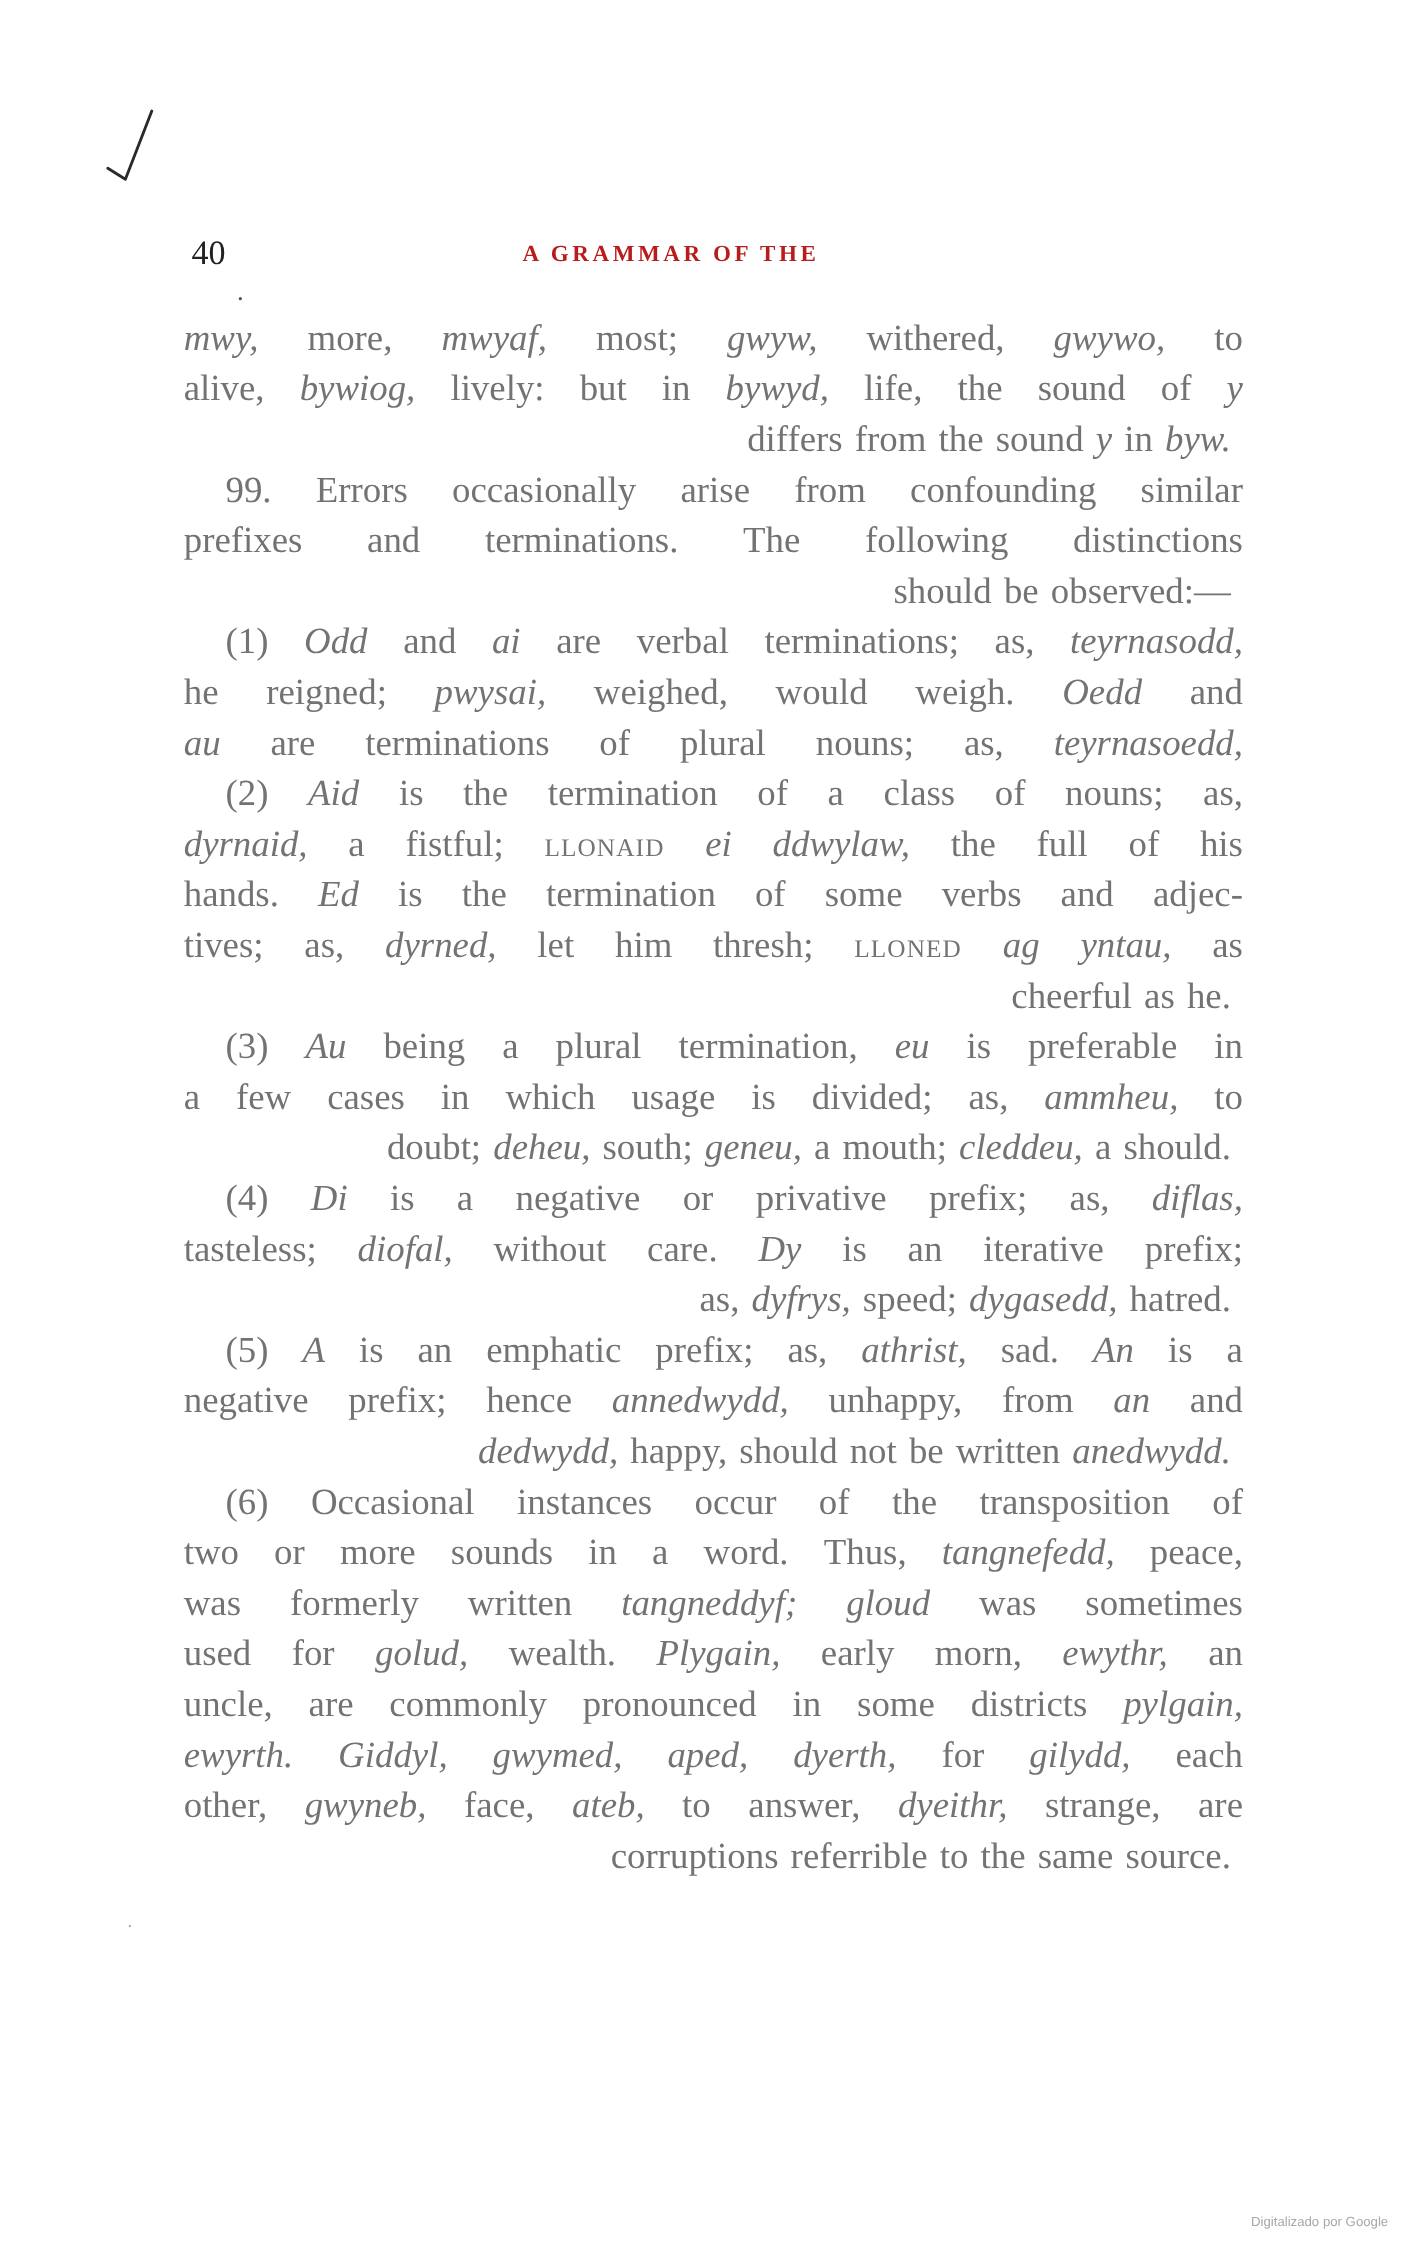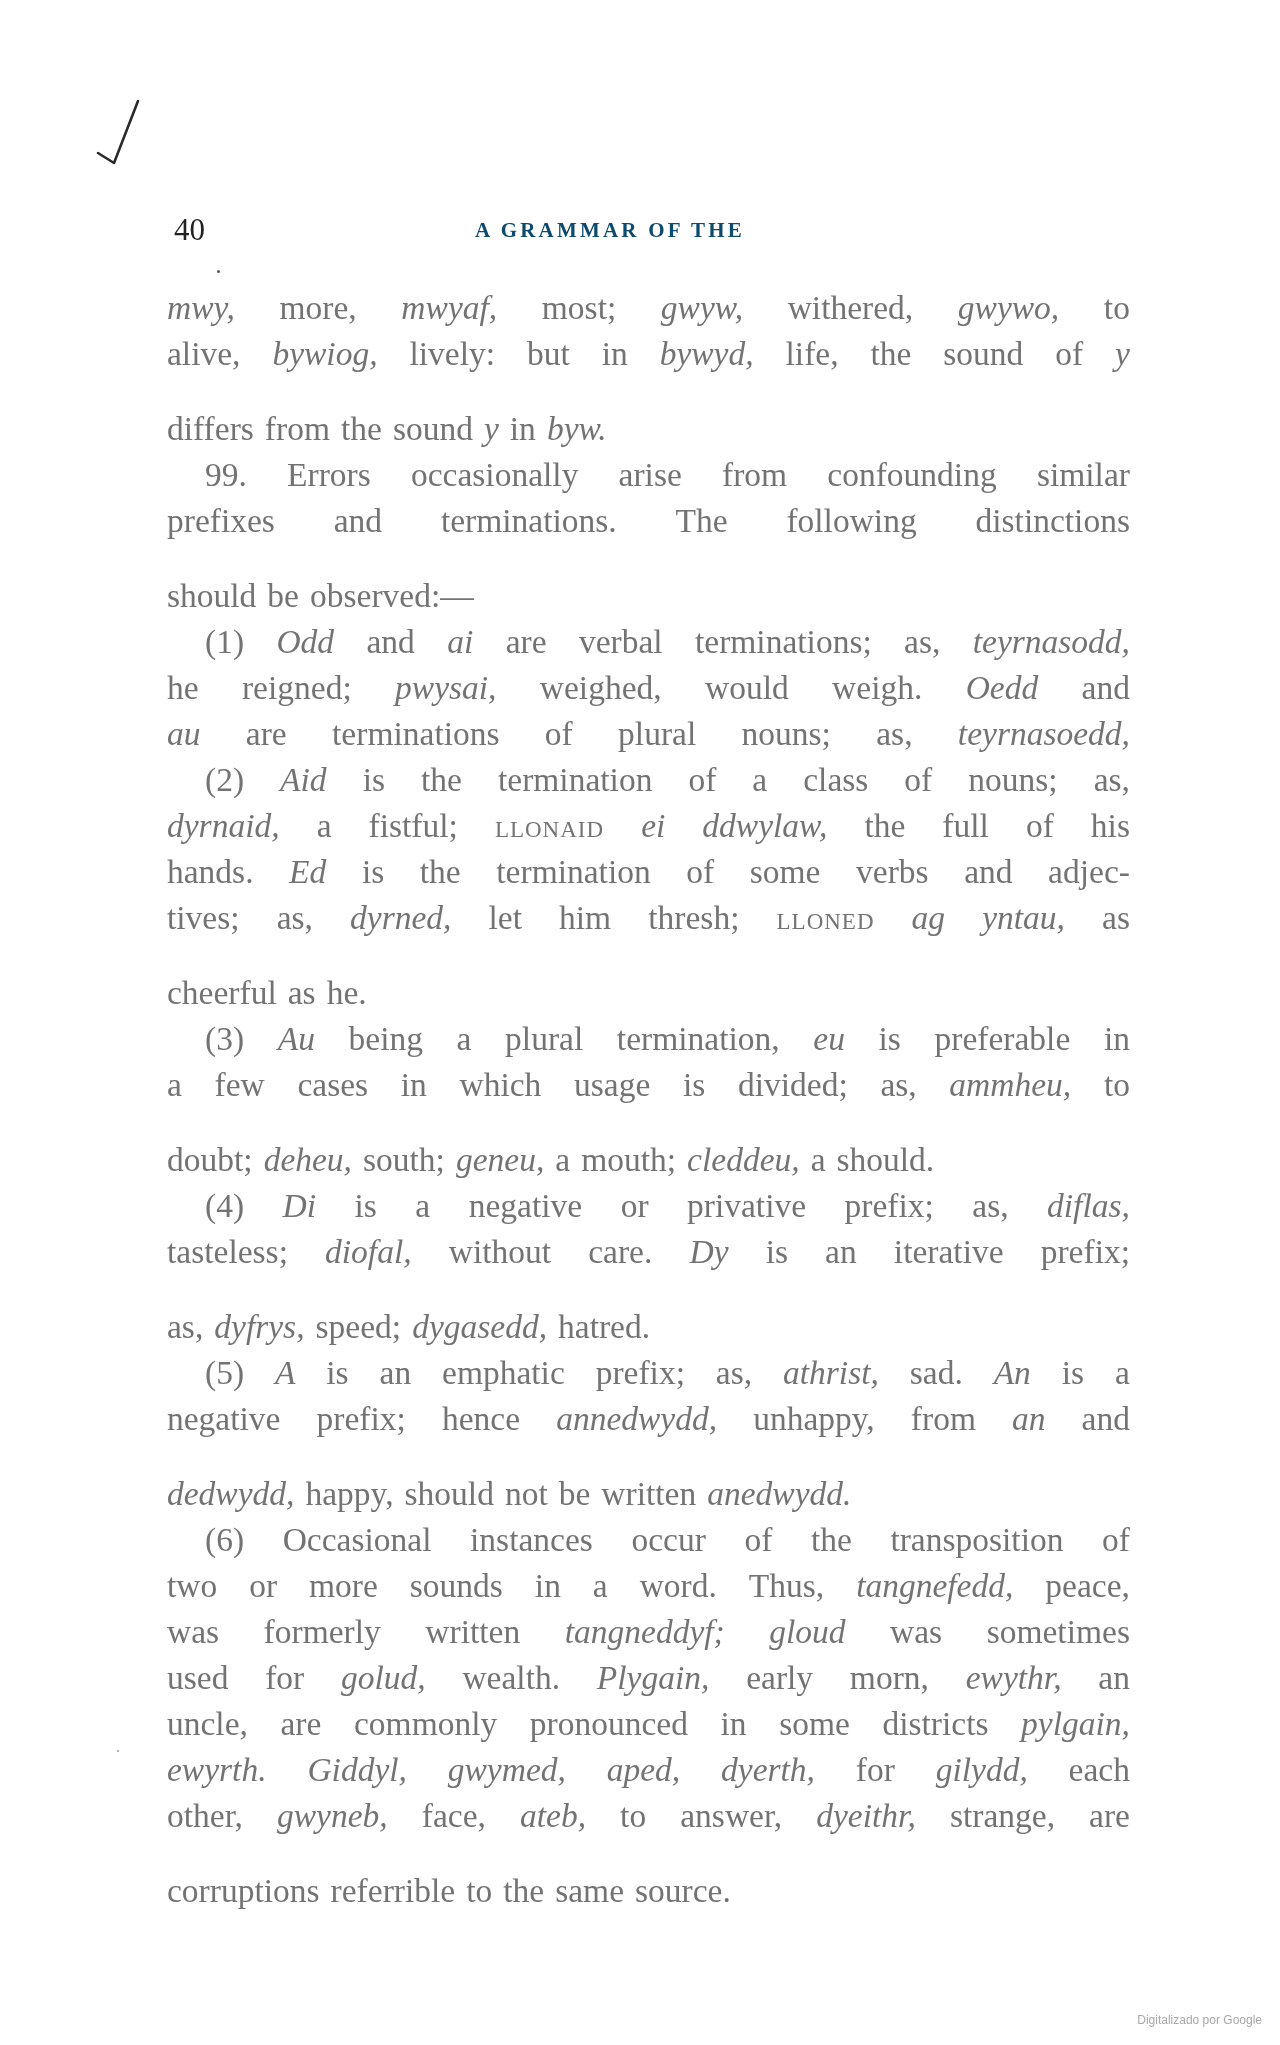--- a/index.html
+++ b/index.html
@@ -40,21 +40,21 @@
     .head-title {
       position: absolute;
       left: 340px;
       width: 540px;
       text-align: center;
       top: 6px;
       font-family: "Liberation Serif", serif;
       font-weight: bold;
       font-size: 21px;
       letter-spacing: 3.2px;
-      color: #0c4a6e;
+      color: #b91c1c;
     }
     .speck {
       position: absolute;
       width: 4px;
       height: 4px;
       border-radius: 2px;
       background: #555;
     }
     .body-text {
       position: absolute;
@@ -66,22 +66,21 @@
       font-family: "Liberation Serif", serif;
       font-size: 33.5px;
       line-height: 46px;
       height: 46px;
       white-space: nowrap;
       display: flex;
       justify-content: space-between;
       color: #737373;
     }
     .line.last {
-      justify-content: flex-start;
-      margin-top: 29px;
+      justify-content: flex-end;
     }
     .line.last .word {
       margin-right: 11px;
     }
     .line.indent {
       padding-left: 38px;
     }
     .word {
       display: inline-block;
     }

